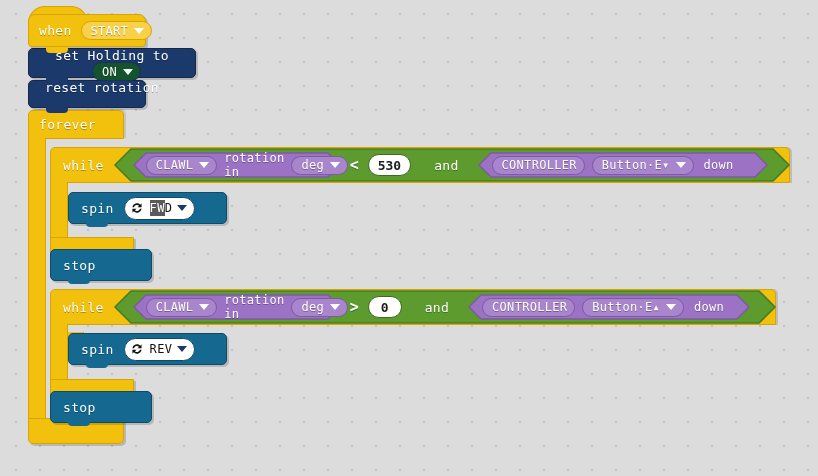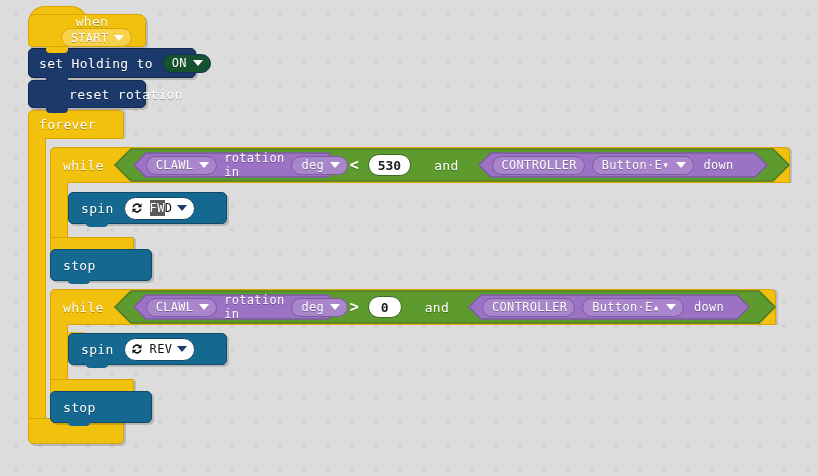--- a/index.html
+++ b/index.html
@@ -43,21 +43,21 @@
   .lbl {
     font-family: "DejaVu Sans Mono", monospace;
     font-size: 13px;
     color: #ffffff;
     letter-spacing: .3px;
     text-shadow: 0 1px 0 rgba(0,0,0,.30);
   }
 
   
   
-  .c-yellow  { background:#f2c10d; border:1.5px solid #d8a400;flex-direction:column; }
+  .c-yellow  { background:#f2c10d; border:1.5px solid #d8a400; }
   
   .c-navy    { background:#1b3a6b; border:1.5px solid #13284c; }
   
   .c-teal    { background:#15688f; border:1.5px solid #0f4a68; }
 
   
   #hat-block {
     left: 28px; top: 14px;
     width: 118px; height: 33px;
     border-radius: 7px 7px 4px 4px;
@@ -82,20 +82,21 @@
     background: inherit;
     border-radius: 0 0 4px 4px;
   }
 
   
   .stackblk {
     border-radius: 5px;
     box-shadow: 2px 2px 0 rgba(0,0,0,.16);
     padding-left: 10px;
     padding-right: 10px;
+    flex-direction: column;
   }
 
   #set-holding-block { left: 28px; top: 48px;  width: 168px; height: 30px; z-index: 18; }
   #reset-rot-block   { left: 28px; top: 80px;  width: 118px; height: 28px; z-index: 17; padding-left: 40px; }
 
   
   .dd {
     display: inline-flex;
     align-items: center;
     gap: 6px;

